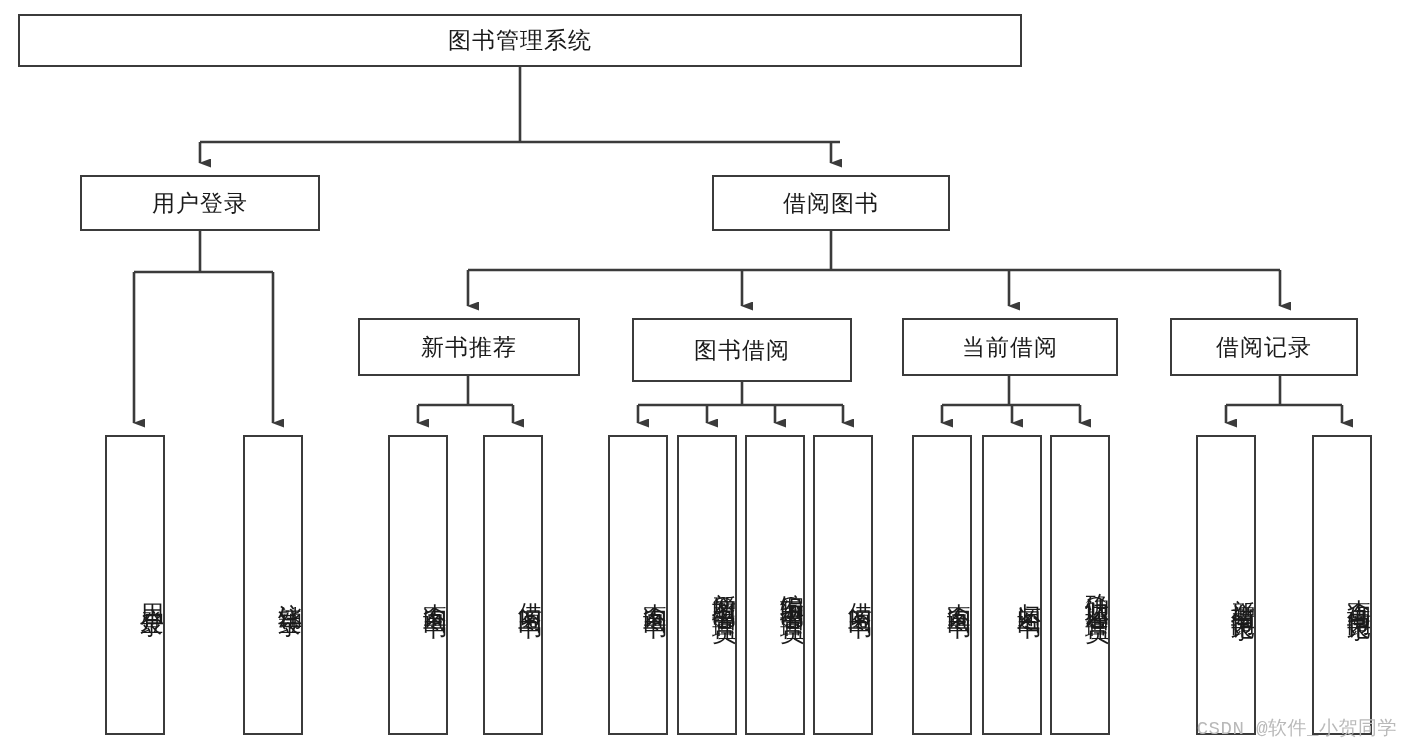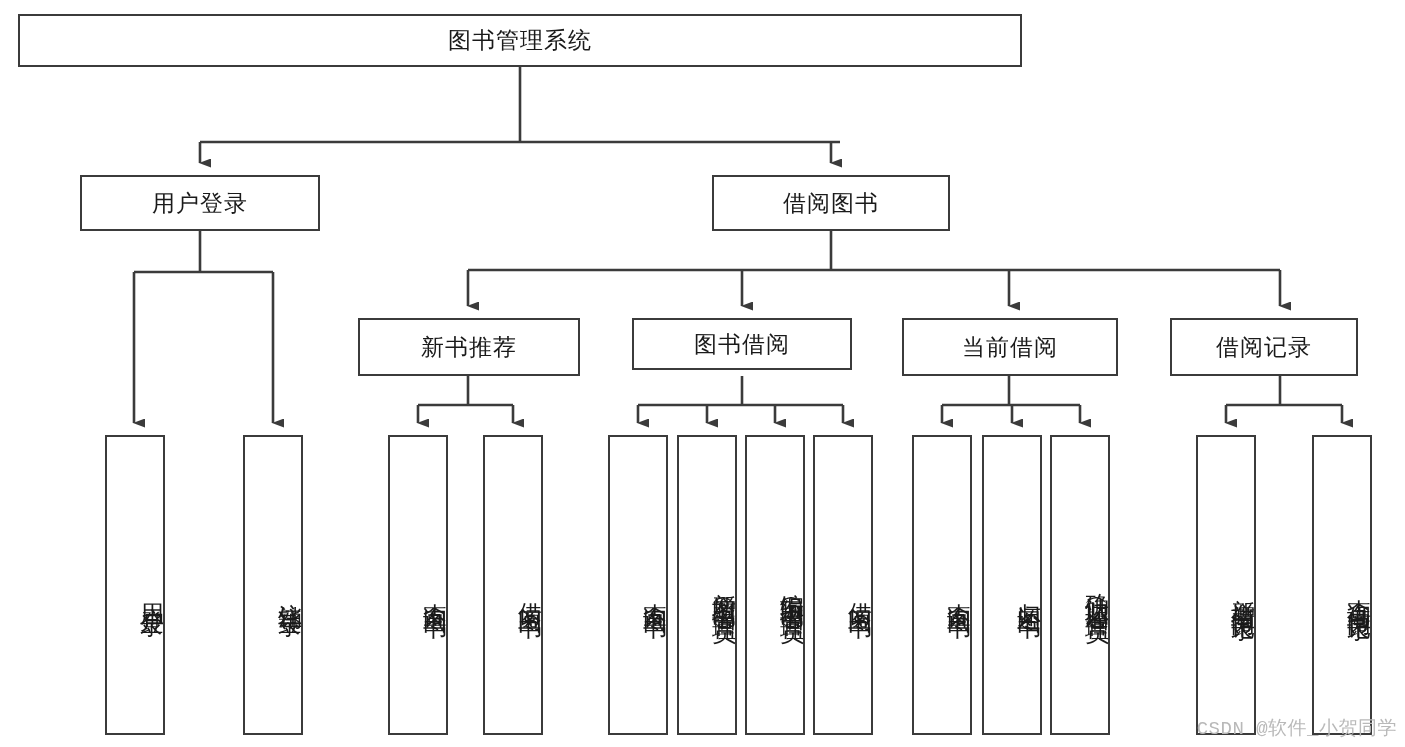--- a/index.html
+++ b/index.html
@@ -123,21 +123,21 @@
   <div class="node node-h" style="left:80px; top:175px; width:240px; height:56px;">
     <span>用户登录</span>
   </div>
   <div class="node node-h" style="left:712px; top:175px; width:238px; height:56px;">
     <span>借阅图书</span>
   </div>
 
   <div class="node node-h" style="left:358px; top:318px; width:222px; height:58px;">
     <span>新书推荐</span>
   </div>
-  <div class="node node-h" style="left:632px; top:318px; width:220px; height:52px;">
+  <div class="node node-h" style="left:632px; top:318px; width:220px; height:64px;">
     <span>图书借阅</span>
   </div>
   <div class="node node-h" style="left:902px; top:318px; width:216px; height:58px;align-items:center;">
     <span>当前借阅</span>
   </div>
   <div class="node node-h" style="left:1170px; top:318px; width:188px; height:58px;">
     <span>借阅记录</span>
   </div>
 
   <div class="node node-v" style="left:105px; top:435px; width:60px; height:300px;">

